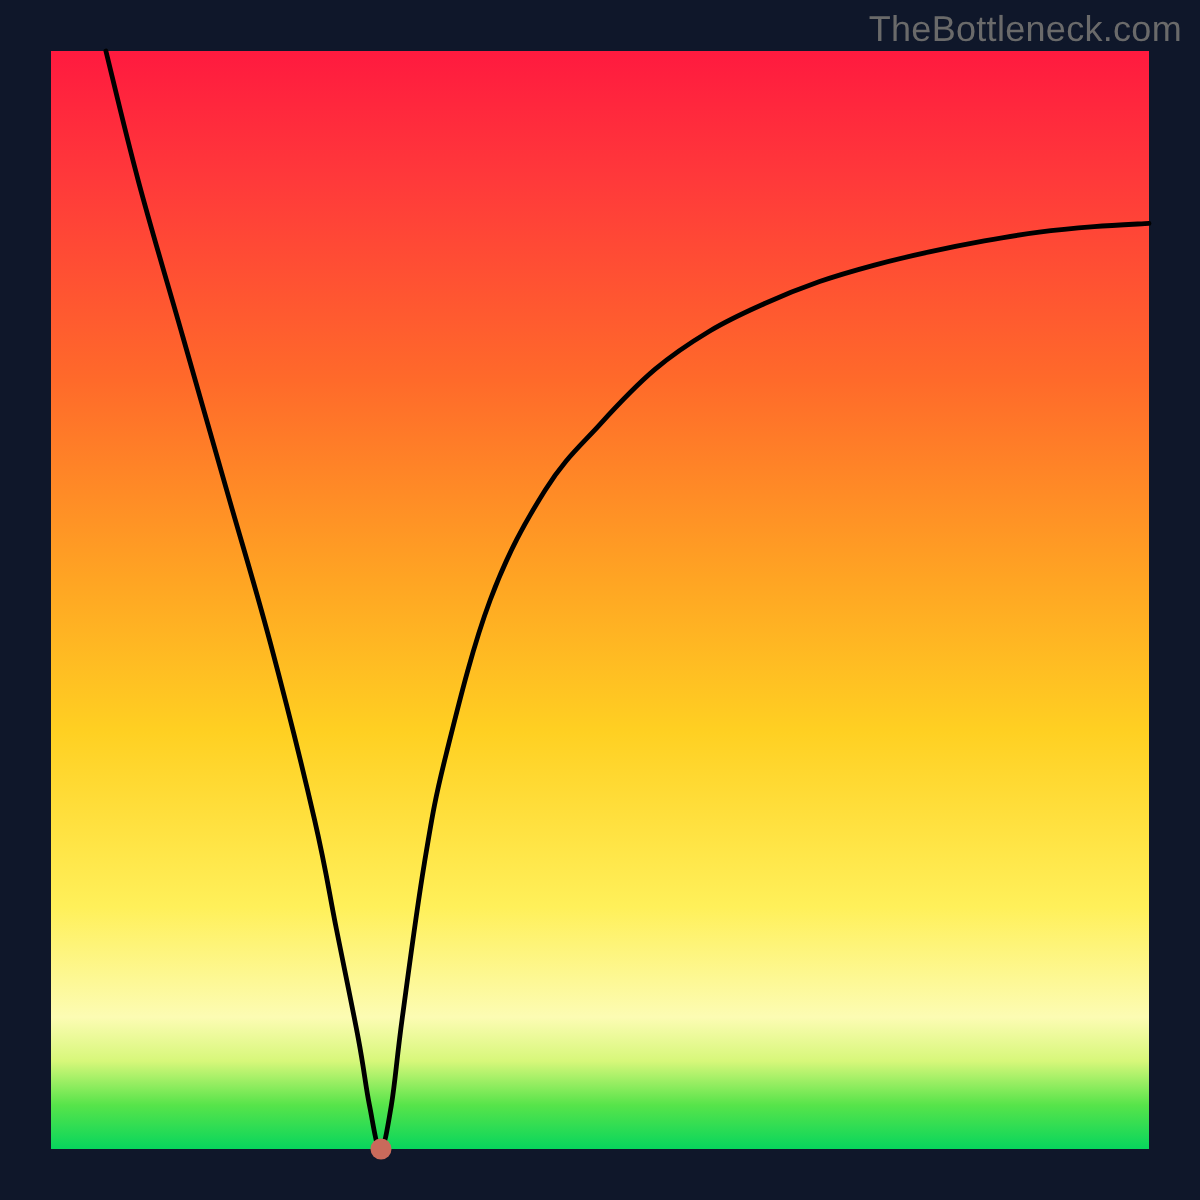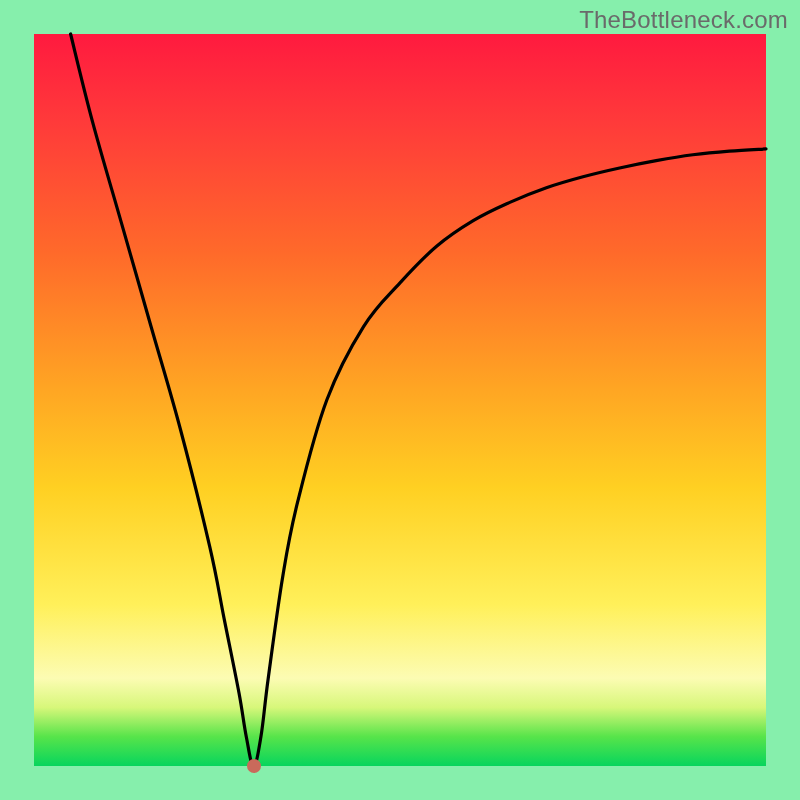--- a/index.html
+++ b/index.html
@@ -8,21 +8,21 @@
     width: 800px;
     height: 800px;
     background: #000;
     font-family: Arial, Helvetica, sans-serif;
     overflow: hidden;
   }
   .frame {
     position: relative;
     width: 800px;
     height: 800px;
-    background: #86efac;
+    background: #0f172a;
   }
   .plot {
     position: absolute;
     left: 34px;
     top: 34px;
     width: 732px;
     height: 732px;
     
     background: linear-gradient(
       to bottom,

